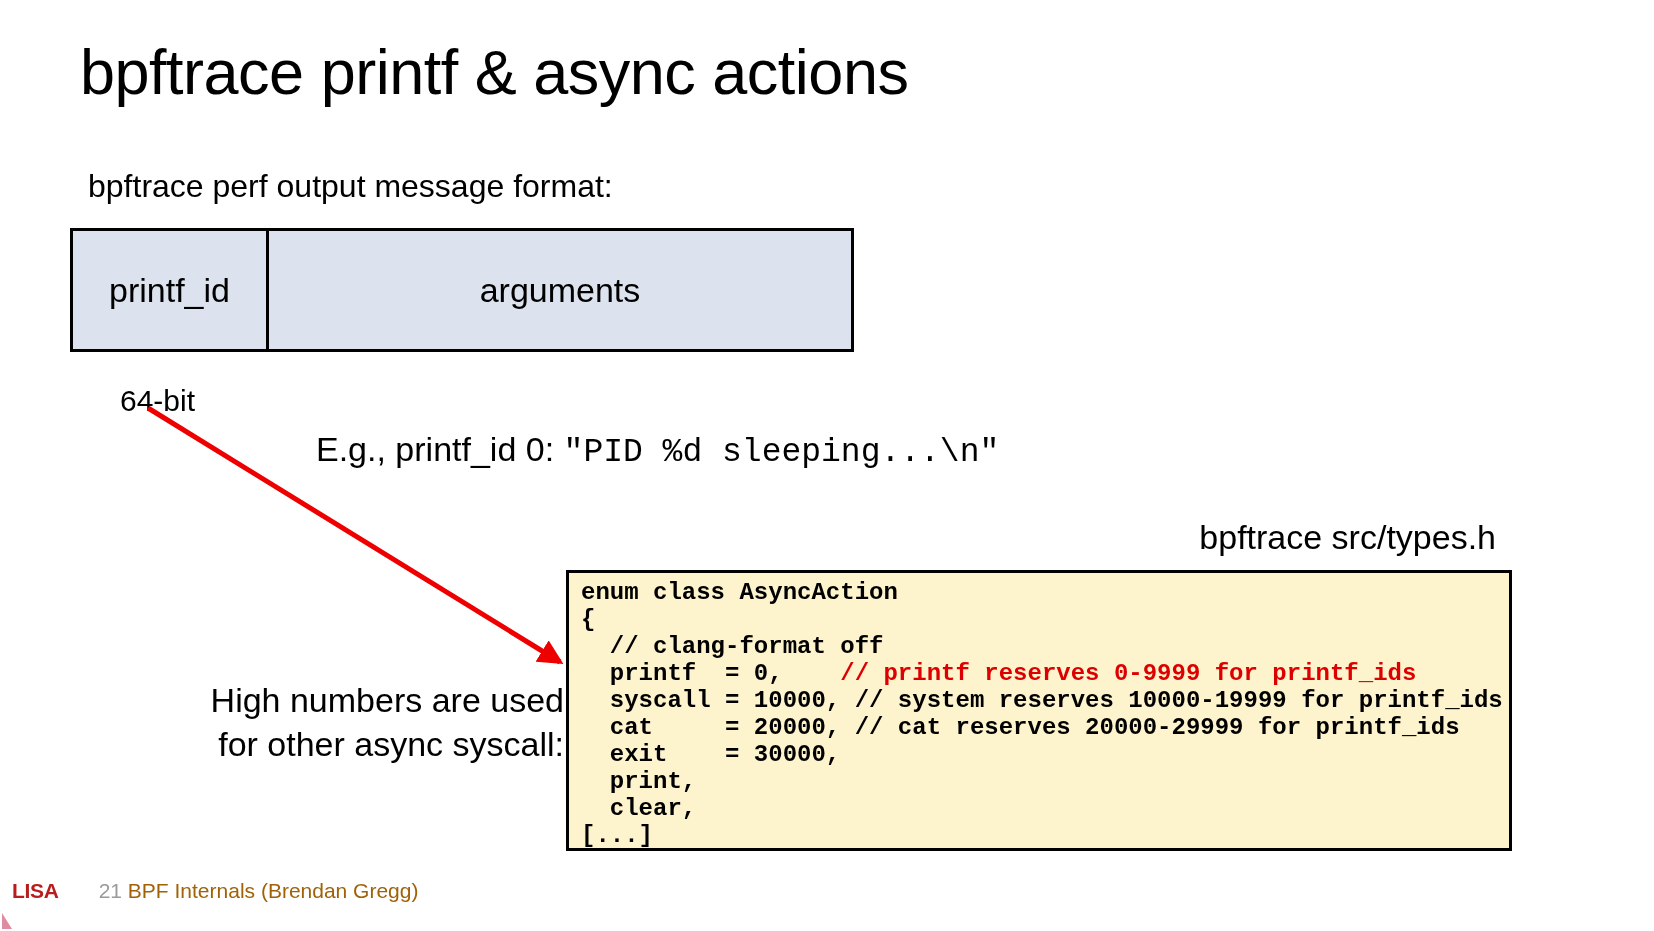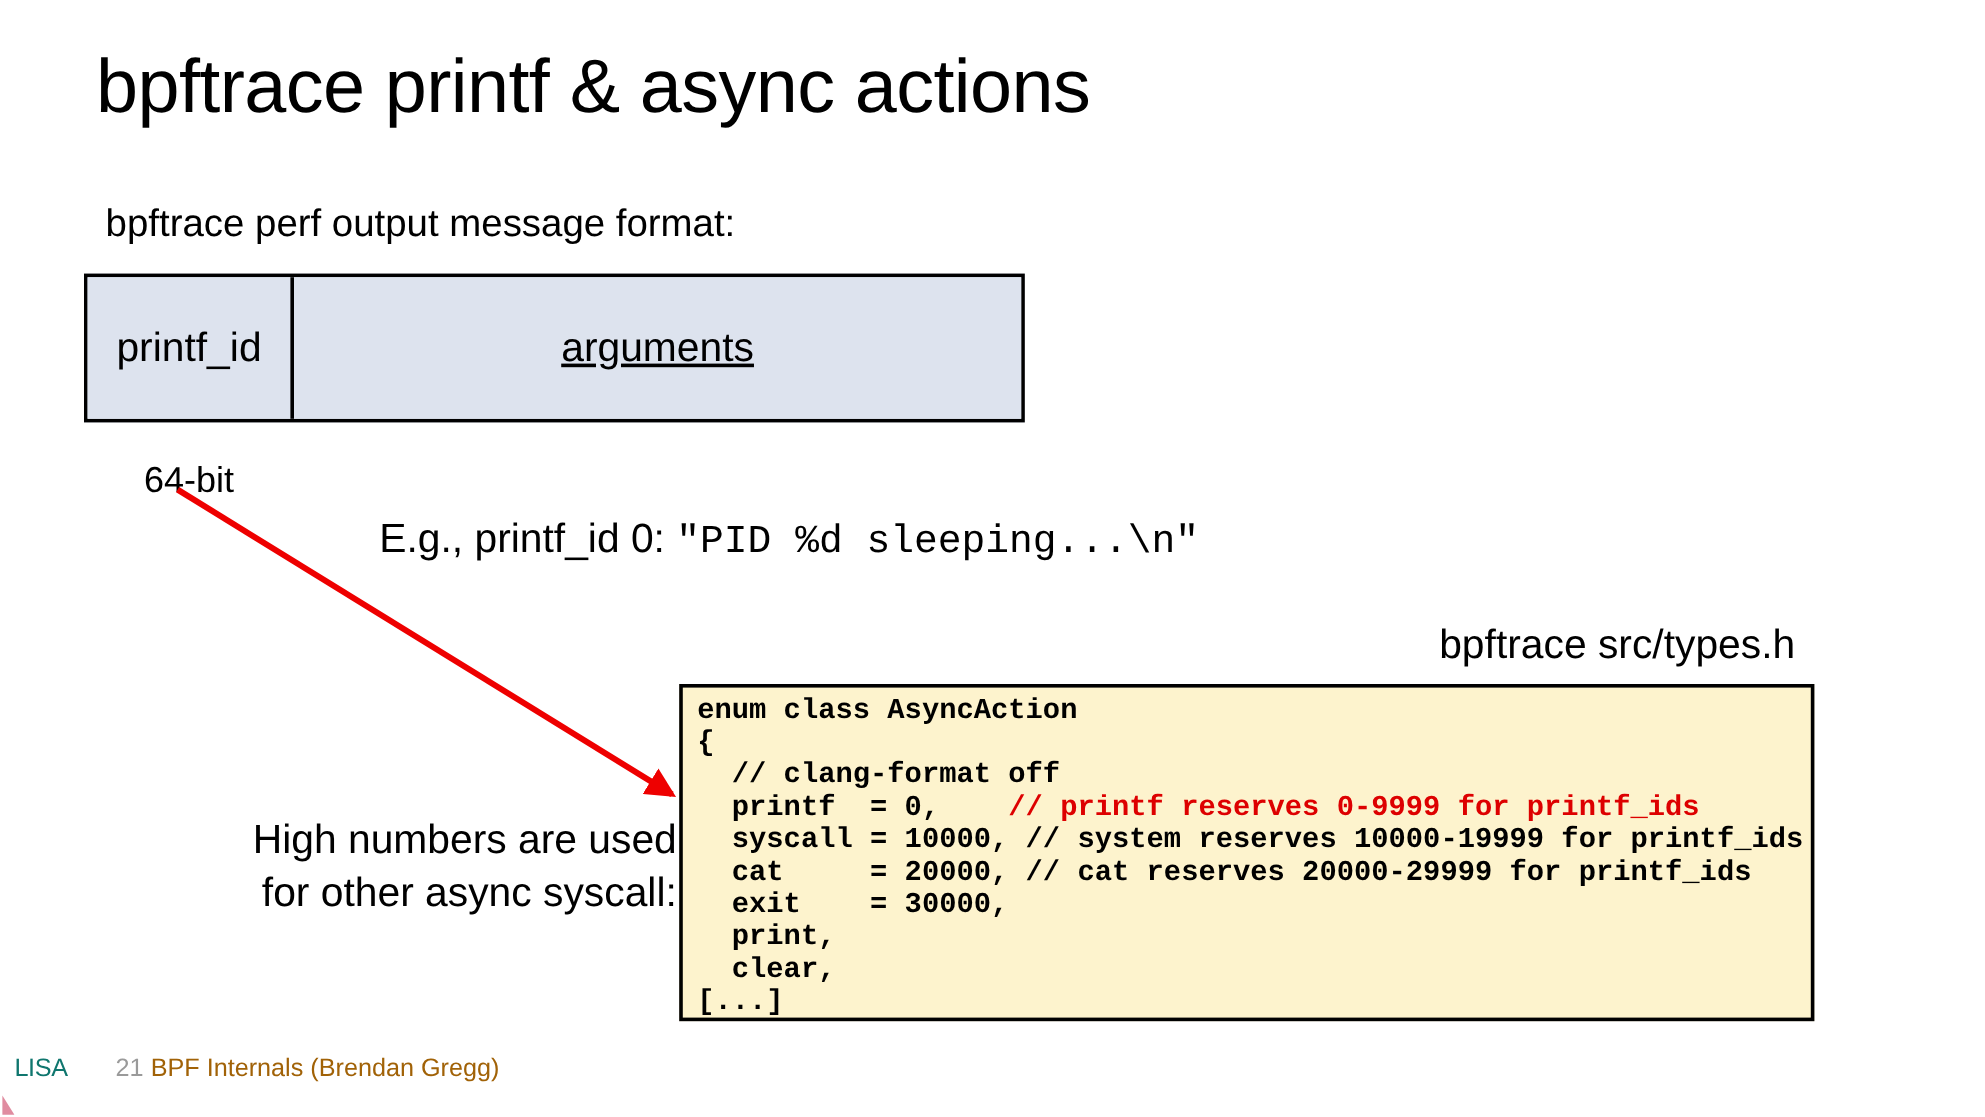--- a/index.html
+++ b/index.html
@@ -53,21 +53,21 @@
   }
   .diagram-cell {
     display: flex;
     align-items: center;
     justify-content: center;
     font-size: 34px;
     box-sizing: border-box;
     background: #dde3ee;
   }
   #cell-printf-id {
-    width: 172px;
+    width: 196px;
     border-right: 3px solid #000000;
   }
   #cell-arguments {
     flex: 1 1 auto;
   }
 
   
   #bits-label {
     position: absolute;
     left: 120px;
@@ -144,22 +144,22 @@
   
   #footer {
     position: absolute;
     left: 12px;
     bottom: 28px;
     font-size: 21px;
     white-space: nowrap;
     color: #6d6d6d;
   }
   #footer .brand {
-    font-weight: normal;
-    color: #0f766e;
+    font-weight: bold;
+    color: #b91c1c;
     letter-spacing: -0.3px;
   }
   #footer .brand-year {
     color: #9a9a9a;
     margin-left: 40px;
   }
   #footer .footer-text {
     color: #a16207;
   }
   #corner-mark {
@@ -172,21 +172,21 @@
 </style>
 </head>
 <body>
 
 <div id="slide-title">bpftrace printf &amp; async actions</div>
 
 <div id="format-caption">bpftrace perf output message format:</div>
 
 <div id="message-format-diagram">
   <div class="diagram-cell" id="cell-printf-id" style="background: rgb(221, 227, 238);">printf_id</div>
-  <div class="diagram-cell" id="cell-arguments" style="background: rgb(221, 227, 238); text-decoration: underline;">arguments</div>
+  <div class="diagram-cell" id="cell-arguments" style="background: rgb(221, 227, 238);">arguments</div>
 </div>
 
 <div id="bits-label">64-bit</div>
 
 <div id="example-line">
   <span>E.g., printf_id 0: </span><span class="mono">"PID %d sleeping...\n"</span>
 </div>
 
 <div id="source-caption">bpftrace src/types.h</div>
 

